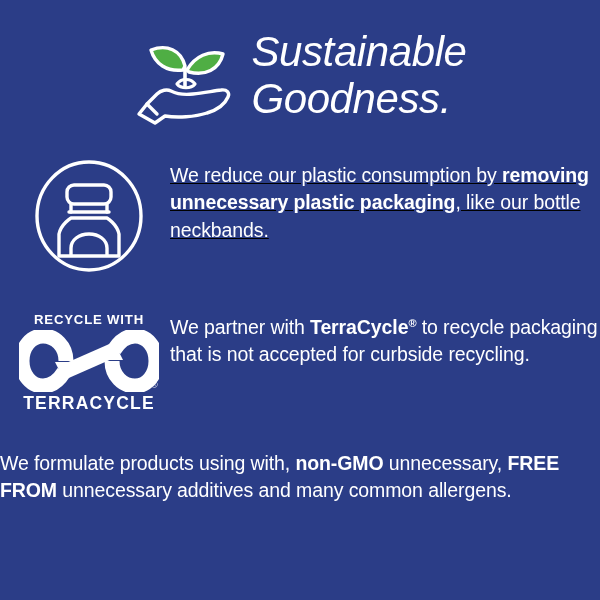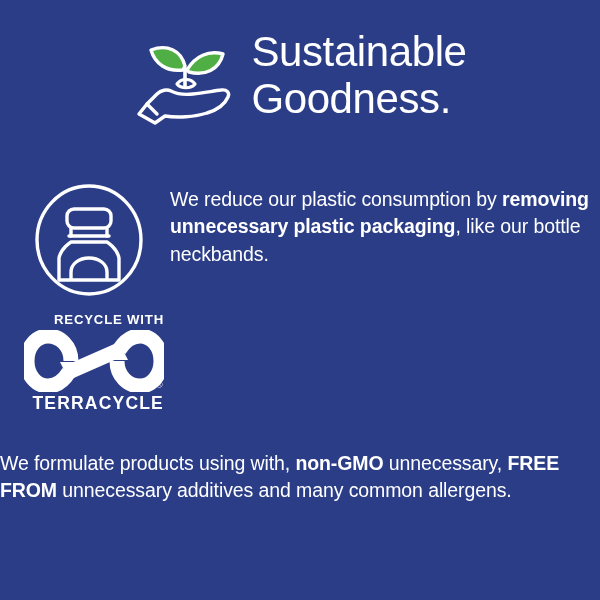--- a/index.html
+++ b/index.html
@@ -17,20 +17,21 @@
 
   
   .header {
     position:absolute;
     left:0; top:24px;
     width:600px;
     display:flex;
     align-items:flex-start;
     justify-content:center;
     gap:14px;
+    font-style:italic;
   }
   .header-icon {
     width:104px; height:104px;
     flex:0 0 104px;
     margin-top:4px;
   }
   .header-title {
     color:#ffffff;
     font-size:42px;
     line-height:1.12;
@@ -59,29 +60,29 @@
     color:#ffffff;
     font-size:19.5px;
     line-height:1.40;
     font-weight:400;
     letter-spacing:-0.1px;
     padding-top:2px;
   }
   .row-text b { font-weight:700; }
   .row-text sup { font-size:11px; vertical-align:super; font-weight:700; }
 
-  #row-1 { top:184px; }
+  #row-1 { top:160px;text-decoration:underline; }
   #row-2 { top:312px; }
   #row-3 { top:448px; }
 
   
   .tc {
     display:flex;
     flex-direction:column;
-    align-items:flex-end;
+    align-items:center;
     width:150px;
   }
   .tc-top {
     color:#ffffff;
     font-size:13.2px;
     font-weight:700;
     letter-spacing:0.8px;
     margin-bottom:3px;
   }
   .tc-bottom {
@@ -168,20 +169,23 @@
                    C107 6 100 12 95 20" fill="none" stroke="#ffffff" stroke-width="15" stroke-linecap="butt"></path>
 
           <path d="M104 30 L83 30 L94 10 Z" fill="#ffffff"></path>
 
           <path d="M45 42 L95 20" stroke="#ffffff" stroke-width="15" stroke-linecap="butt"></path>
           <text x="132" y="58" font-family="Liberation Sans, sans-serif" font-size="9" fill="#ffffff">®</text>
         </svg>
         <div class="tc-bottom">TERRACYCLE</div>
       </div>
     </div>
+    <div class="row-text">
+      <span>We partner with </span><b>TerraCycle</b><sup>®</sup><span> to recycle packaging that is not accepted for curbside recycling.</span>
+    </div>
   </div>
 
   <div class="row" id="row-3">
     <div class="row-text">
       <span>We formulate products using with, </span><b>non-GMO</b><span> unnecessary, </span><b>FREE FROM</b><span> unnecessary additives and many common allergens.</span>
     </div>
   </div>
 
 </div>
 

